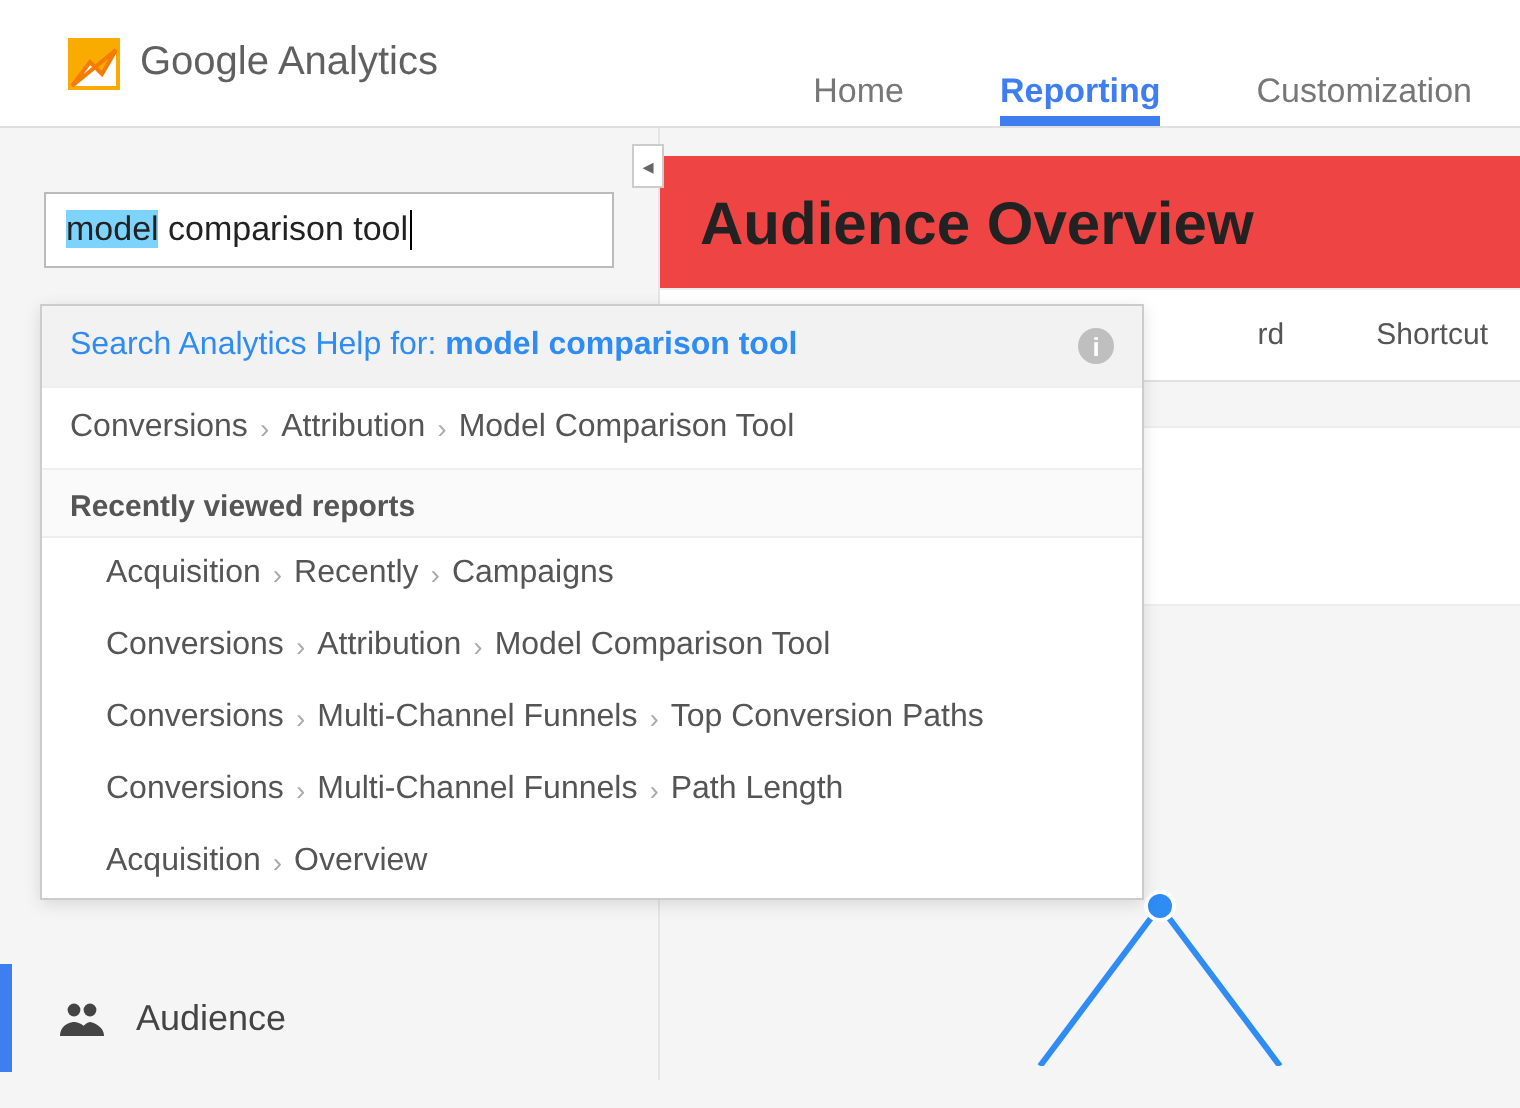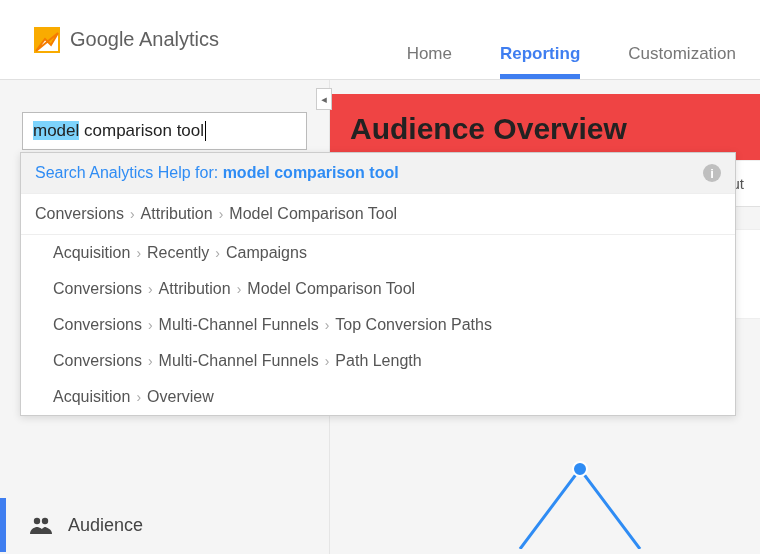--- a/index.html
+++ b/index.html
@@ -5,21 +5,21 @@
   * { box-sizing: border-box; margin: 0; padding: 0; }
   body {
     font-family: Arial, "Helvetica Neue", Helvetica, sans-serif;
     background: #f5f5f5;
     width: 760px;
     height: 554px;
     overflow: hidden;
     position: relative;
   }
   .topbar {
-    height: 80px;
+    height: 64px;
     background: #fff;
     border-bottom: 1px solid #e0e0e0;
     display: flex;
     padding: 0 0 0 34px;
   }
   .logo-wrap {
     display: flex;
     align-items: center;
     gap: 10px;
   }
@@ -170,21 +170,21 @@
     background:#f5f5f5;
     cursor:pointer;
   }
   .audience-icon { width:22px; height:18px; }
 
   
   .dropdown {
     position:absolute;
     top:152px;
     left:20px;
-    width:716px;
+    width:552px;
     background:#fff;
     border:1px solid #ccc;
     box-shadow: 0 2px 8px rgba(0,0,0,.12);
     z-index:20;
     font-size:16px;
   }
   .dd-row {
     padding: 11px 14px;
     border-bottom:1px solid #eee;
     display:flex;
@@ -300,20 +300,21 @@
     </span>
     <span class="info">i</span>
   </div>
   <div class="dd-row">
     <span>Conversions</span>
     <span class="crumb-sep">›</span>
     <span>Attribution</span>
     <span class="crumb-sep">›</span>
     <span>Model Comparison Tool</span>
   </div>
+  <div class="dd-section-header">Recently viewed reports</div>
   <div class="dd-recent">
     <div class="dd-row">
       <span>Acquisition</span>
         <span class="crumb-sep">›</span>
       <span>Recently</span>
         <span class="crumb-sep">›</span>
       <span>Campaigns</span>
     </div>
     <div class="dd-row">
       <span>Conversions</span>

